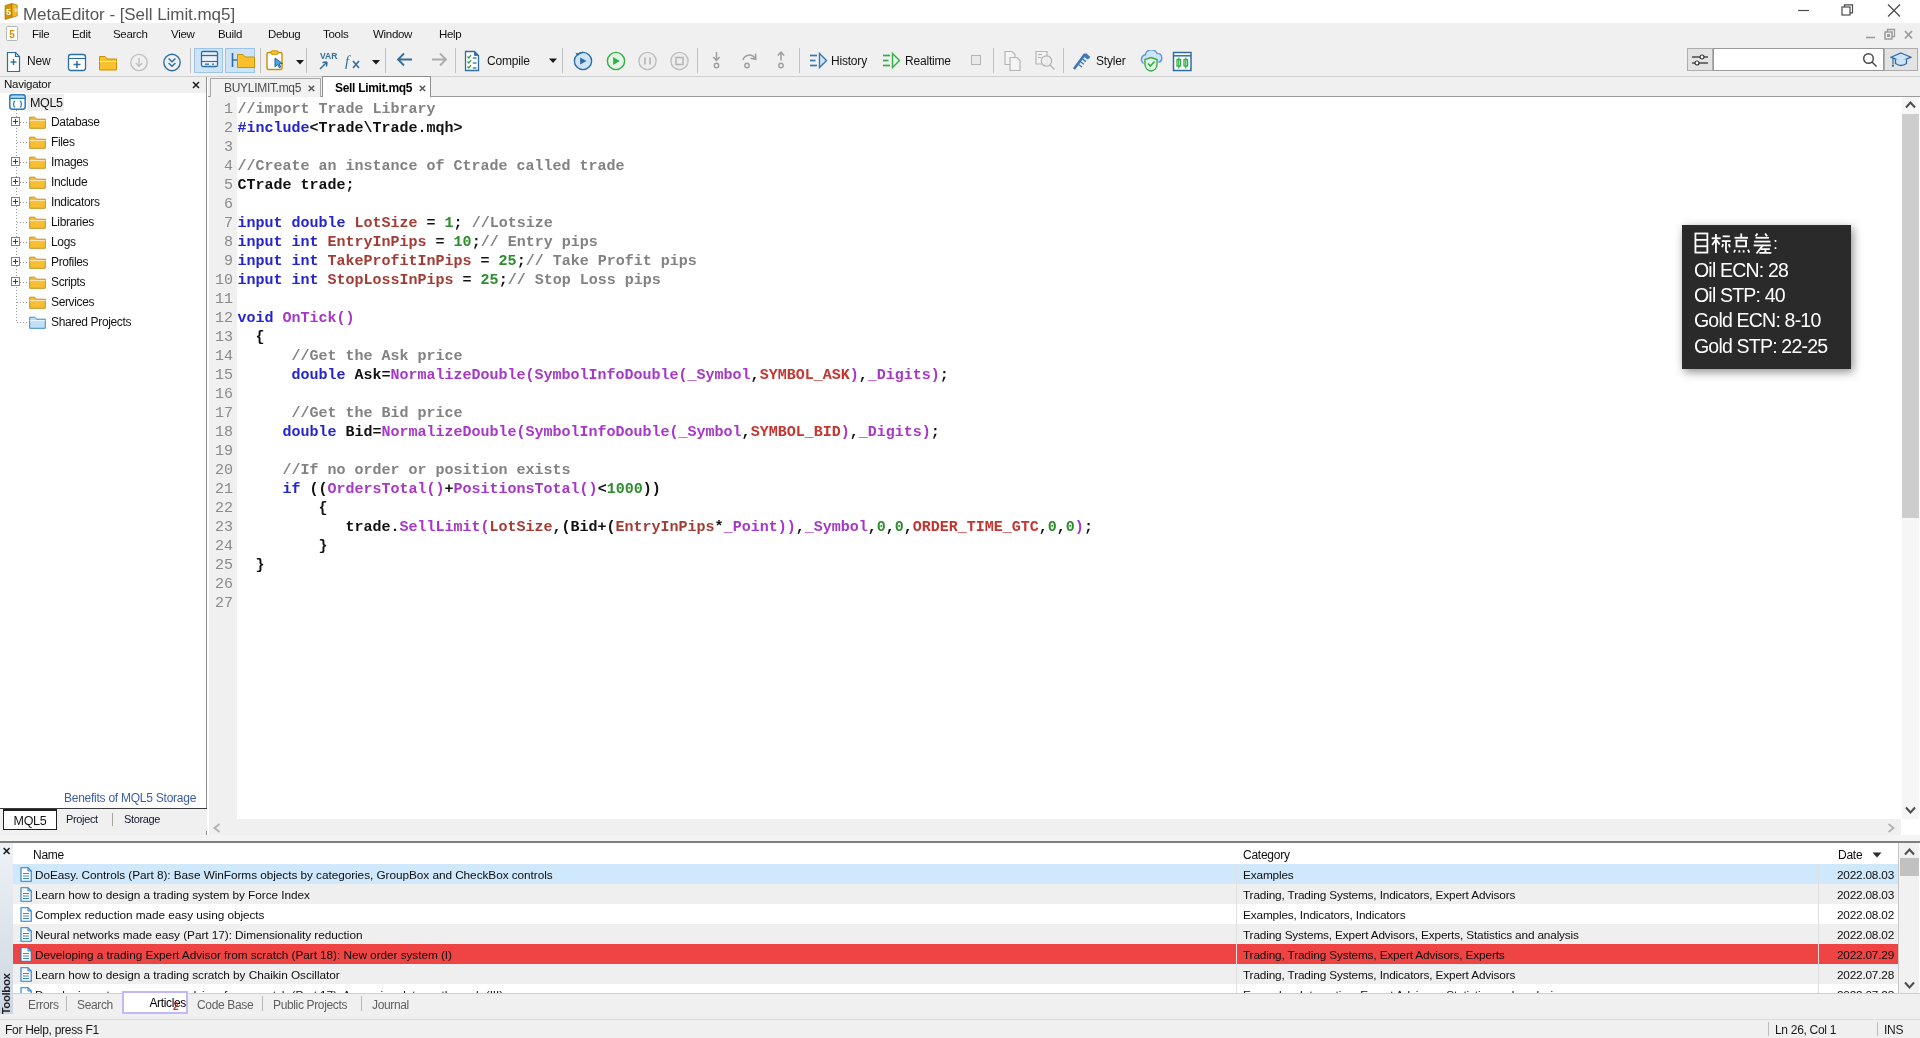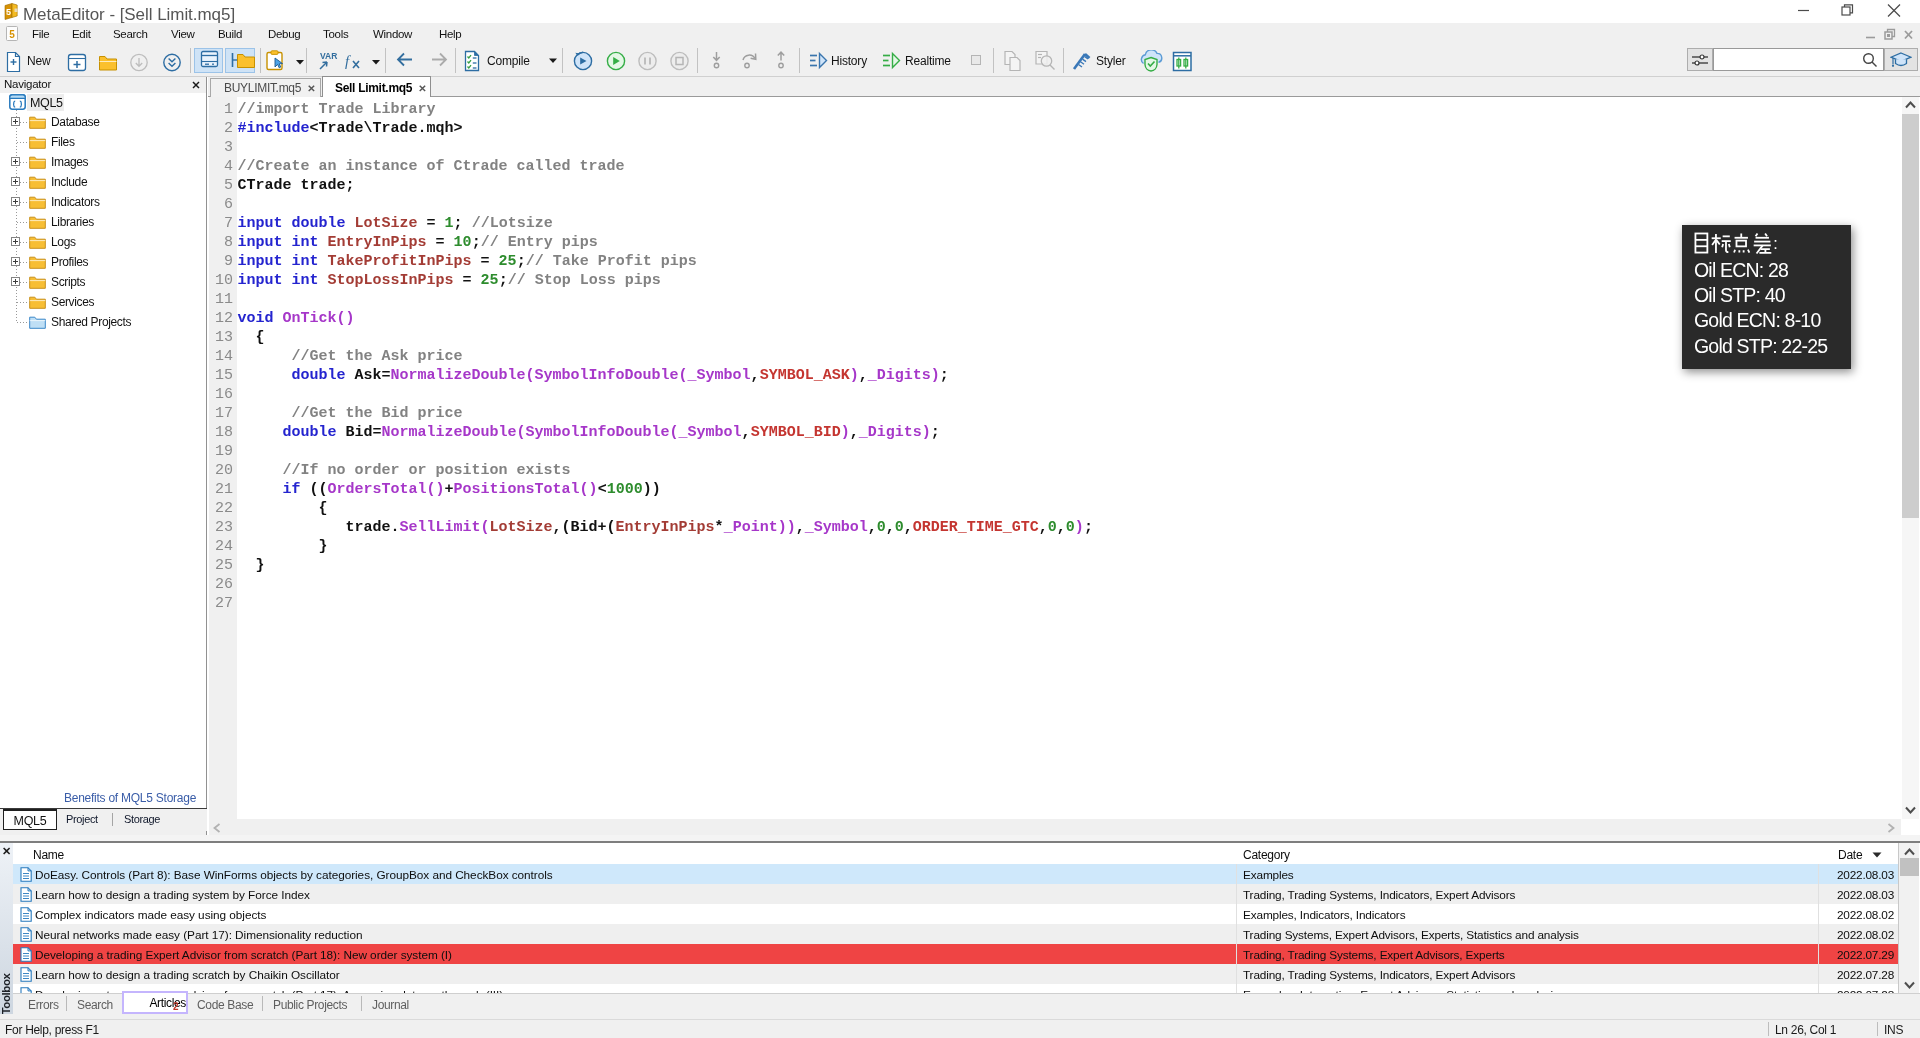--- a/index.html
+++ b/index.html
@@ -456,21 +456,21 @@
     <span class="dt">2022.08.03</span>
   </div>
 <div class="abs row" style="top:904px;background:#ffffff">
     <svg class="docicon" width="12" height="15" viewBox="0 0 12 15">
       <path d="M1 0.7 L8 0.7 L11.2 3.9 L11.2 14.3 L1 14.3 Z" fill="#fff" stroke="#2779bd" stroke-width="1.1"></path>
       <path d="M8 0.7 L8 3.9 L11.2 3.9" fill="none" stroke="#2779bd" stroke-width="1"></path>
       <line x1="3" y1="6.5" x2="9" y2="6.5" stroke="#2779bd" stroke-width="0.9"></line>
       <line x1="3" y1="9" x2="9" y2="9" stroke="#2779bd" stroke-width="0.9"></line>
       <line x1="3" y1="11.5" x2="9" y2="11.5" stroke="#2779bd" stroke-width="0.9"></line>
     </svg>
-    <span class="nm">Complex indicators made easy using objects</span>
+    <span class="nm">Complex reduction made easy using objects</span>
     <span class="cat">Examples, Indicators, Indicators</span>
     <span class="dt">2022.08.02</span>
   </div>
 <div class="abs row" style="top:924px;background:#efefef">
     <svg class="docicon" width="12" height="15" viewBox="0 0 12 15">
       <path d="M1 0.7 L8 0.7 L11.2 3.9 L11.2 14.3 L1 14.3 Z" fill="#fff" stroke="#2779bd" stroke-width="1.1"></path>
       <path d="M8 0.7 L8 3.9 L11.2 3.9" fill="none" stroke="#2779bd" stroke-width="1"></path>
       <line x1="3" y1="6.5" x2="9" y2="6.5" stroke="#2779bd" stroke-width="0.9"></line>
       <line x1="3" y1="9" x2="9" y2="9" stroke="#2779bd" stroke-width="0.9"></line>
       <line x1="3" y1="11.5" x2="9" y2="11.5" stroke="#2779bd" stroke-width="0.9"></line>

